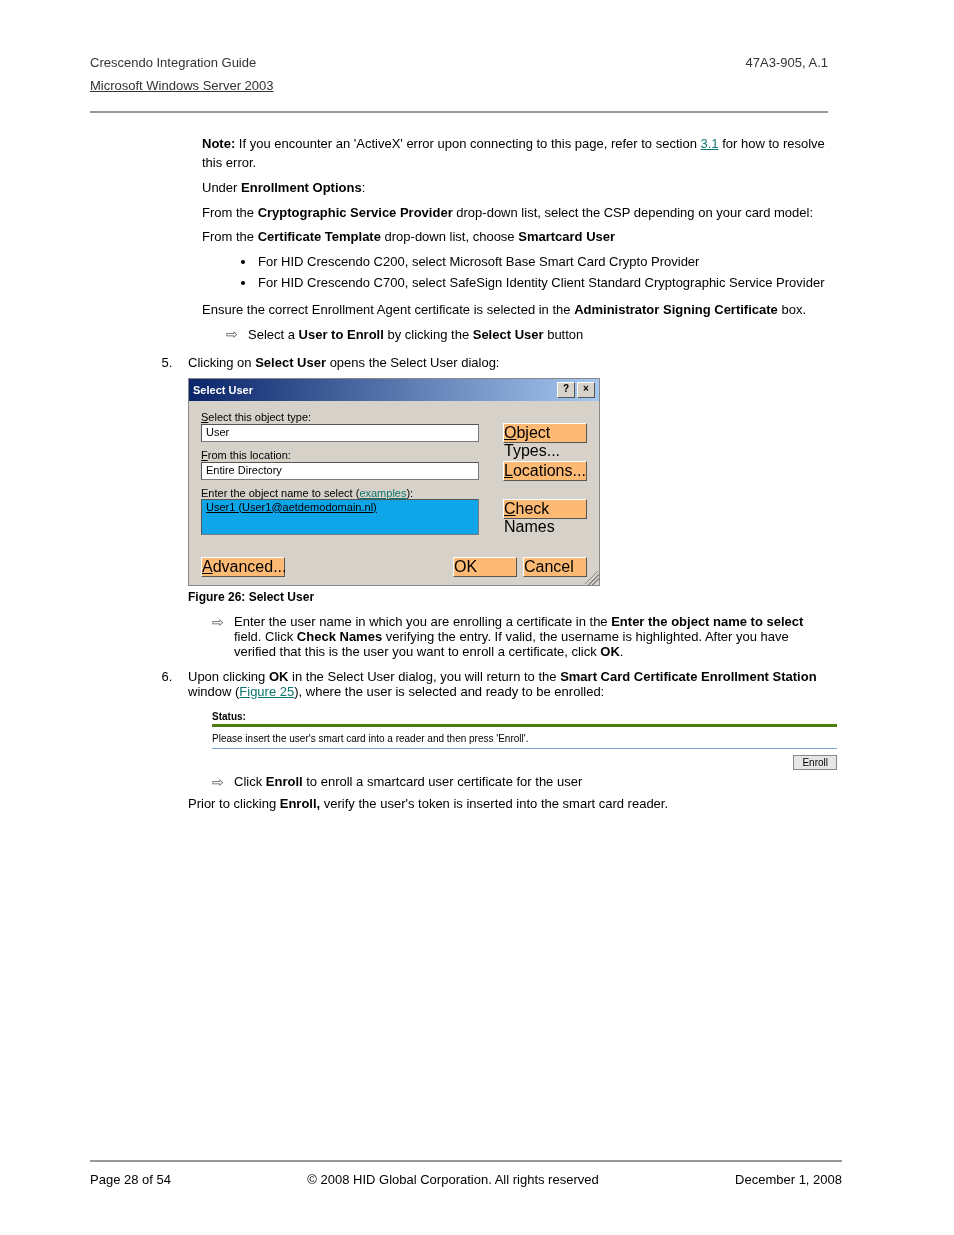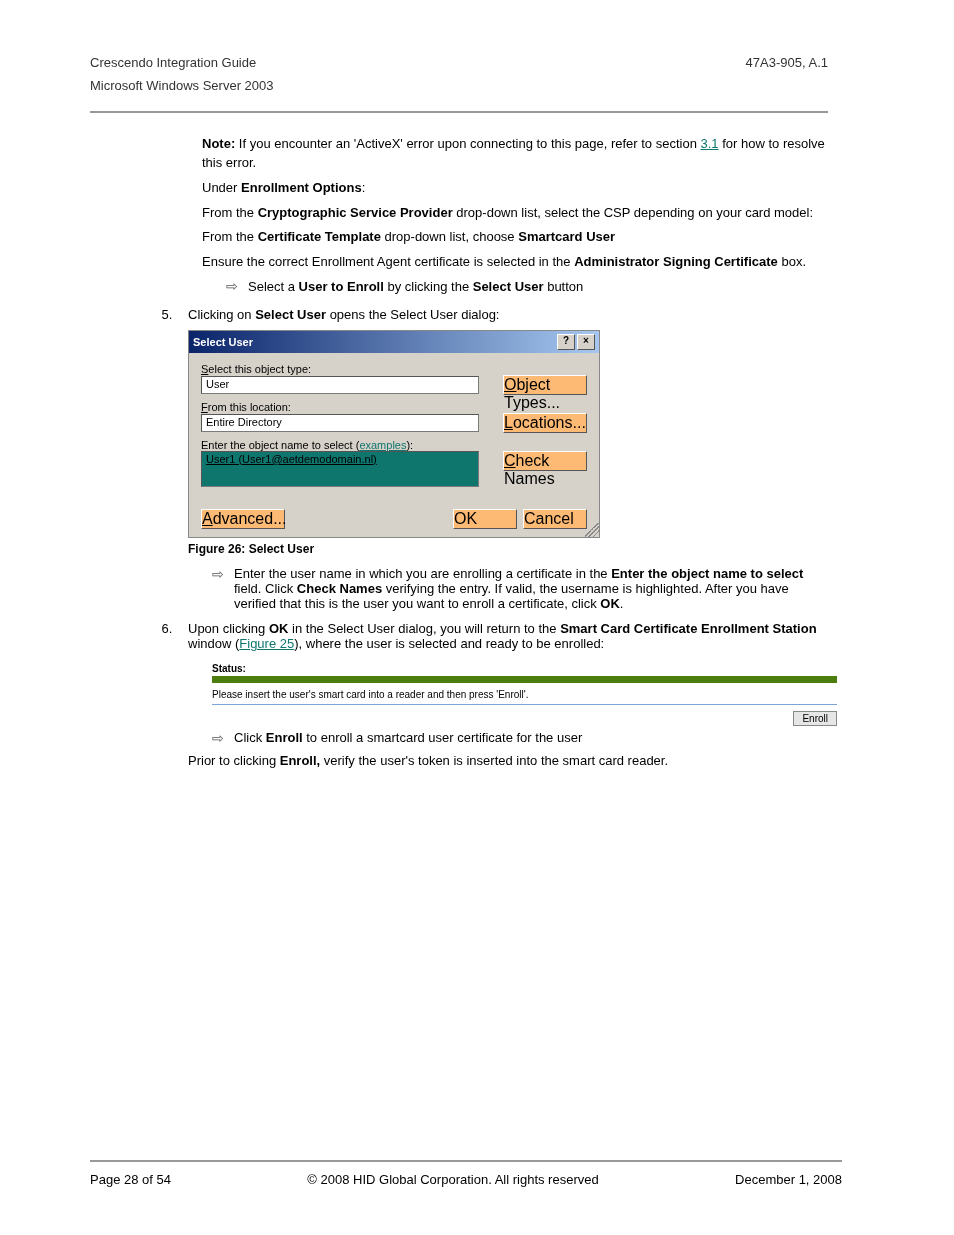--- a/index.html
+++ b/index.html
@@ -15,21 +15,21 @@
     height: 1235px;
     box-sizing: border-box;
     padding: 55px 90px 40px 90px;
     position: relative;
   }
   .hdr {
     font-size: 13px;
     color: #333;
   }
   .hdr-row { display: flex; justify-content: space-between; }
-  .hdr-sub { margin-top: 8px; }
+  .hdr-sub { margin-top: 8px; text-decoration: underline; }
   .hr-top {
     border: none;
     border-top: 2px solid #999;
     margin: 18px 0 22px 0;
   }
   .content {
     margin-left: 112px;
     line-height: 1.45;
   }
   p { margin: 0 0 8px 0; }
@@ -105,21 +105,21 @@
     background: #fff;
     border: 1px solid #7a7a7a;
     border-top-color:#555; border-left-color:#555;
     height: 18px;
     padding: 1px 4px;
     font-size: 11px;
     box-sizing: border-box;
   }
   .dlg-textarea {
     flex: 1;
-    background: #0f766e;
+    background: #0ea5e9;
     border: 1px solid #7a7a7a;
     border-top-color:#555; border-left-color:#555;
     height: 36px;
     padding: 1px 4px;
     font-size: 11px;
     box-sizing: border-box;
     resize: none;
   }
   .dlg-btn {
     width: 84px; height: 20px;
@@ -155,21 +155,21 @@
 
   
   .fig27 {
     width: 625px;
     margin: 10px 0 4px 24px;
   }
   .status-lbl {
     font-family: Tahoma, Arial, sans-serif;
     font-size: 10px;
     font-weight: bold;
-    border-bottom: 7px solid #4d7c0f;
+    border-bottom: 3px solid #4d7c0f;
     padding: 2px 0;
     margin: 0 0 2px 0;
   }
   .status-msg {
     font-family: Tahoma, Arial, sans-serif;
     font-size: 10px;
     padding: 4px 0 4px 0;
     border-bottom: 1px solid #7aa5d6;
   }
   .enroll-row {
@@ -222,20 +222,24 @@
     </p>
 
     <p class="blk">
       <span>From the </span><b>Cryptographic Service Provider</b><span> drop-down list, select the CSP depending on your card model:</span>
     </p>
 
     <p class="blk">
       <span>From the </span><b>Certificate Template</b><span> drop-down list, choose </span><b>Smartcard User</b>
     </p>
 
+    <ul class="bullets">
+      <li>For HID Crescendo C200, select Microsoft Base Smart Card Crypto Provider</li>
+      <li>For HID Crescendo C700, select SafeSign Identity Client Standard Cryptographic Service Provider</li>
+    </ul>
 
     <p class="blk">
       <span>Ensure the correct Enrollment Agent certificate is selected in the </span><b>Administrator Signing Certificate</b><span> box.</span>
     </p>
 
     <div class="arrow-row">
       <span class="glyph">⇨</span>
       <span class="txt">
         <span>Select a </span><b>User to Enroll</b><span> by clicking the </span><b>Select User</b><span> button</span>
       </span>

